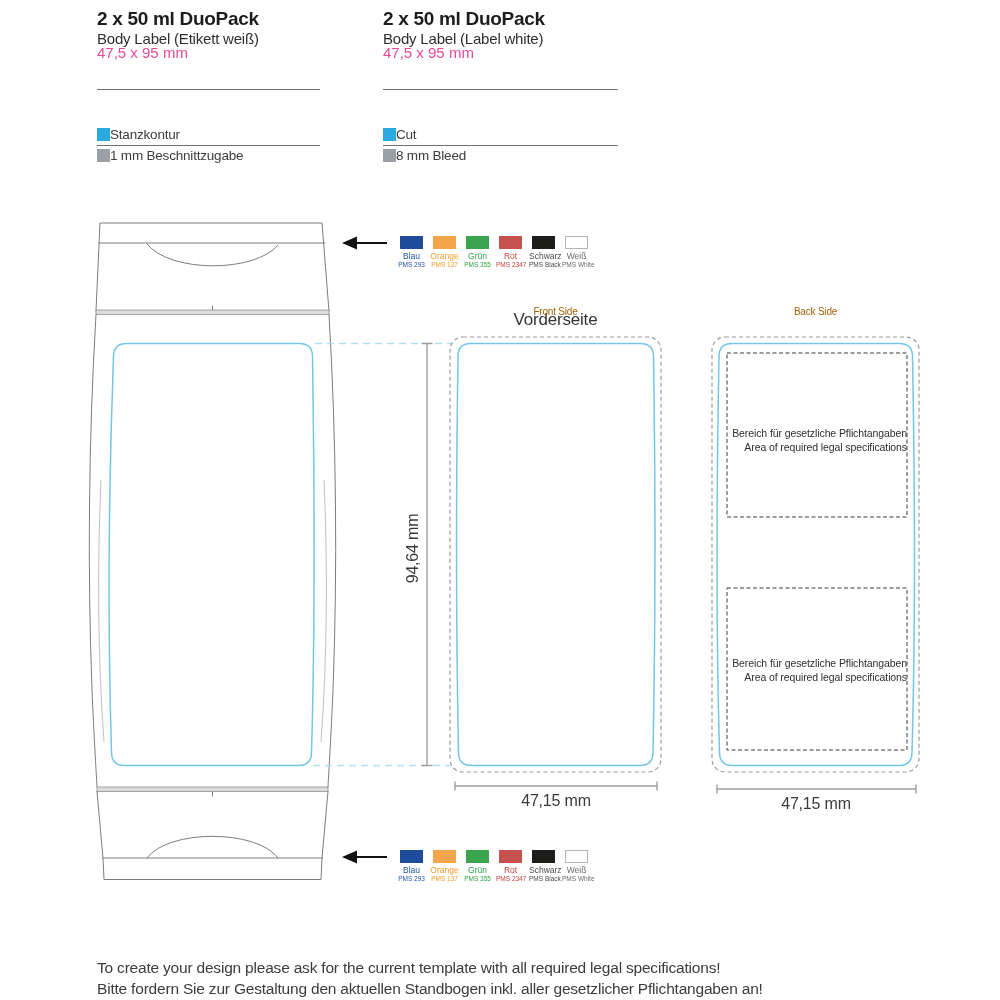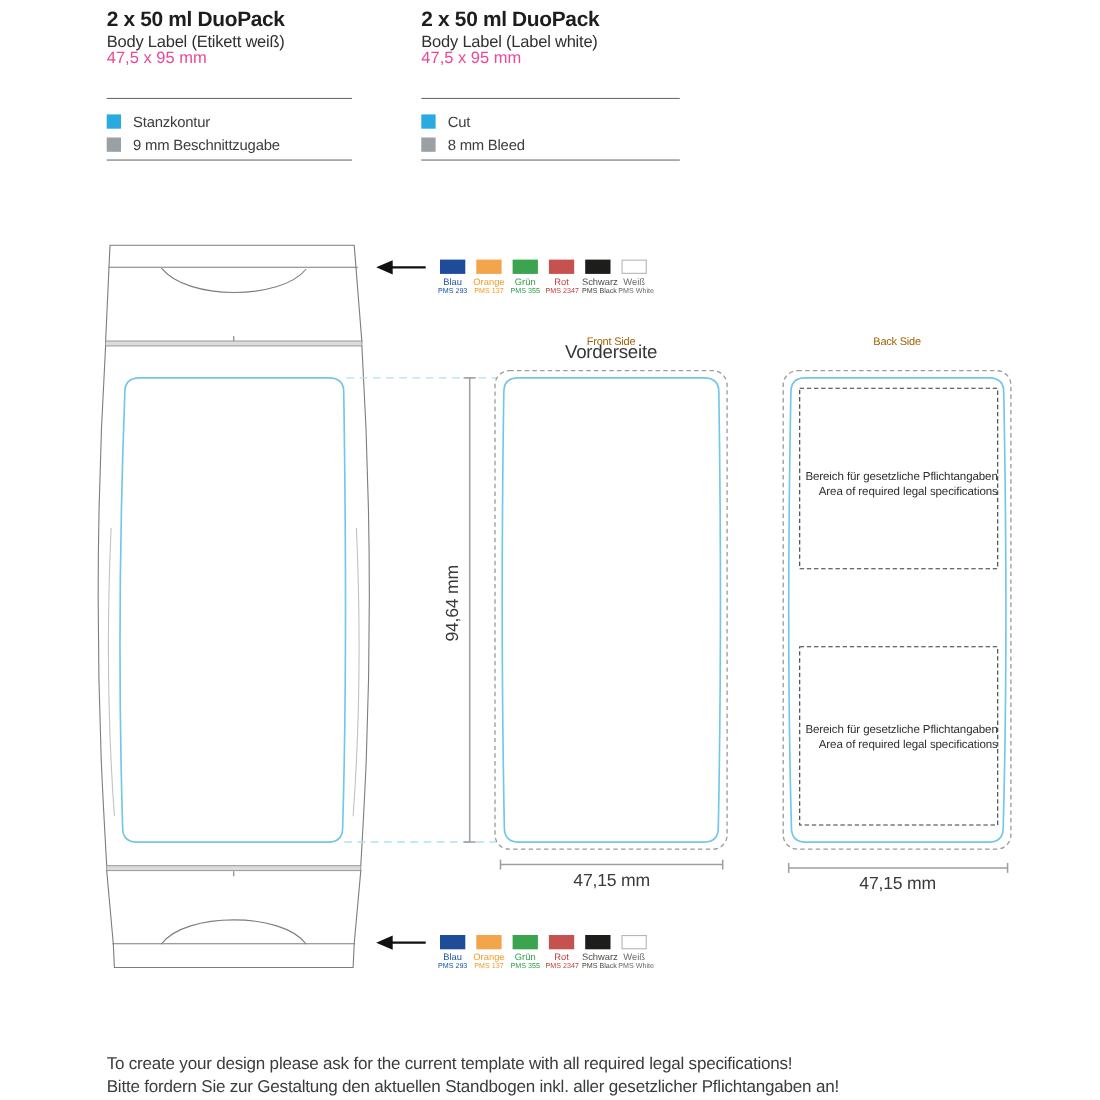--- a/index.html
+++ b/index.html
@@ -9,21 +9,21 @@
 
   
   .header-block{position:absolute;top:8px;}
   .hb-de{left:97px;width:223px;}
   .hb-en{left:383px;width:235px;}
   .hb-title{position:absolute;top:0;left:0;font-size:19px;font-weight:bold;color:#1d1d1b;letter-spacing:-0.3px;white-space:nowrap;}
   .hb-sub{position:absolute;top:22px;left:0;font-size:15px;color:#2f2f2f;letter-spacing:-0.2px;white-space:nowrap;}
   .hb-size{position:absolute;top:36px;left:0;font-size:15px;color:#ec4899;white-space:nowrap;}
   .hb-rule{position:absolute;left:0;width:100%;border-top:1.5px solid #6f6f6f;height:0;}
   .hb-rule1{top:81px;} .hb-rule2{top:137px;}
-  .legend-row{position:absolute;left:0;display:flex;align-items:center;gap:11px;height:14px;}
+  .legend-row{position:absolute;left:0;display:flex;align-items:center;height:14px;margin-top:24px;}
   .legend-row1{top:95px;} .legend-row2{top:116px;}
   .legend-swatch{width:13px;height:13px;flex:0 0 13px;}
   .legend-label{font-size:13.5px;letter-spacing:-0.2px;white-space:nowrap;color:#3c3c3c;}
 
   
   .side-title{position:absolute;text-align:center;font-size:17px;color:#353535;letter-spacing:-0.2px;}
   .side-sub{position:absolute;text-align:center;font-size:10px;color:#a16207;letter-spacing:-0.2px;}
 
   
   .dim-label{position:absolute;text-align:center;font-size:16px;color:#3a3a3a;letter-spacing:-0.2px;}
@@ -128,21 +128,21 @@
     <div class="hb-title">2 x 50 ml DuoPack</div>
     <div class="hb-sub">Body Label (Etikett weiß)</div>
     <div class="hb-size">47,5 x 95 mm</div>
     <div class="hb-rule hb-rule1"></div>
     <div class="legend-row legend-row1">
       <span class="legend-swatch" style="background-color: rgb(41, 171, 226);"></span>
       <span class="legend-label">Stanzkontur</span>
     </div>
     <div class="legend-row legend-row2">
       <span class="legend-swatch" style="background-color: rgb(154, 160, 164);"></span>
-      <span class="legend-label">9 mm Beschnittzugabe</span>
+      <span class="legend-label">1 mm Beschnittzugabe</span>
     </div>
     <div class="hb-rule hb-rule2"></div>
   </div>
 
   <div class="header-block hb-en">
     <div class="hb-title">2 x 50 ml DuoPack</div>
     <div class="hb-sub">Body Label (Label white)</div>
     <div class="hb-size">47,5 x 95 mm</div>
     <div class="hb-rule hb-rule1"></div>
     <div class="legend-row legend-row1">

